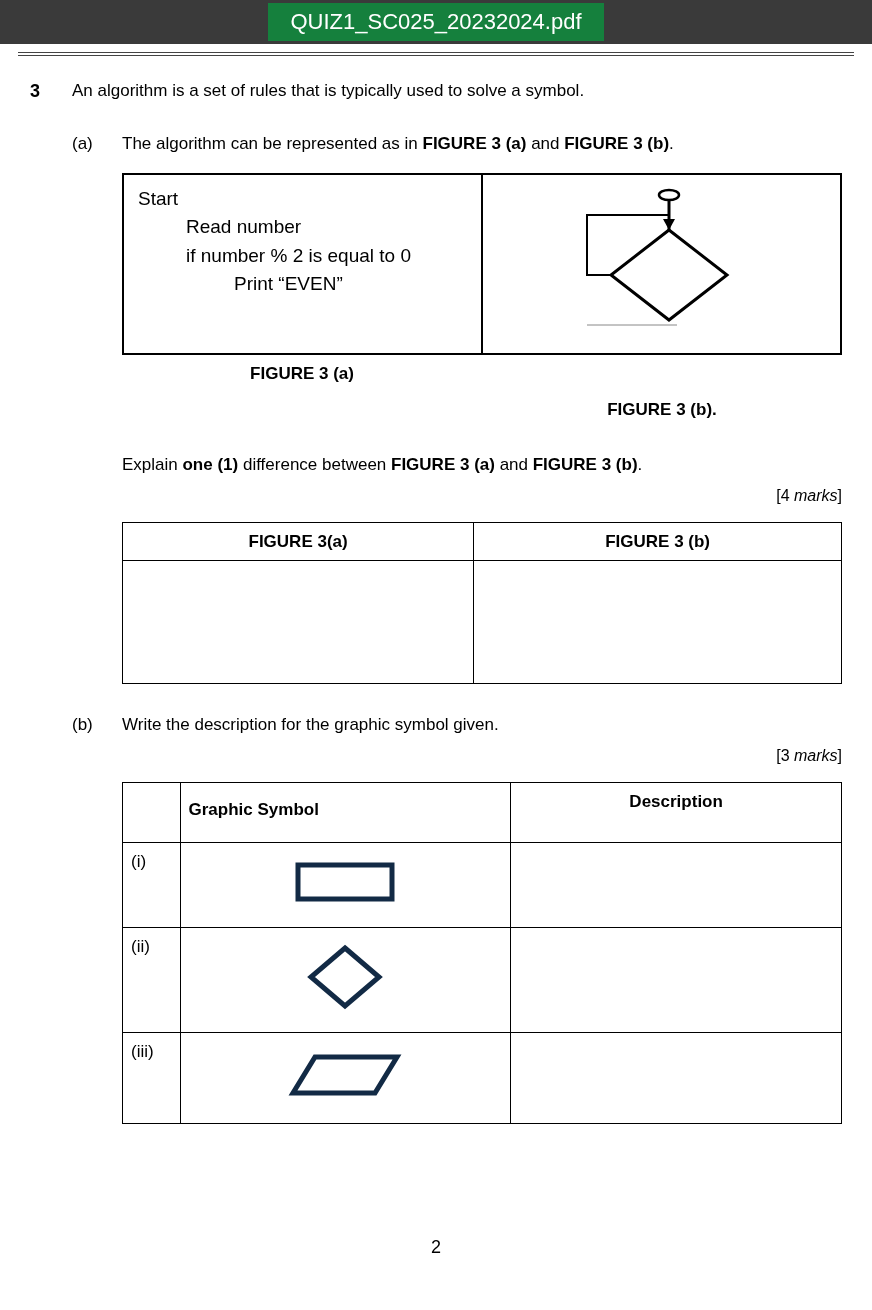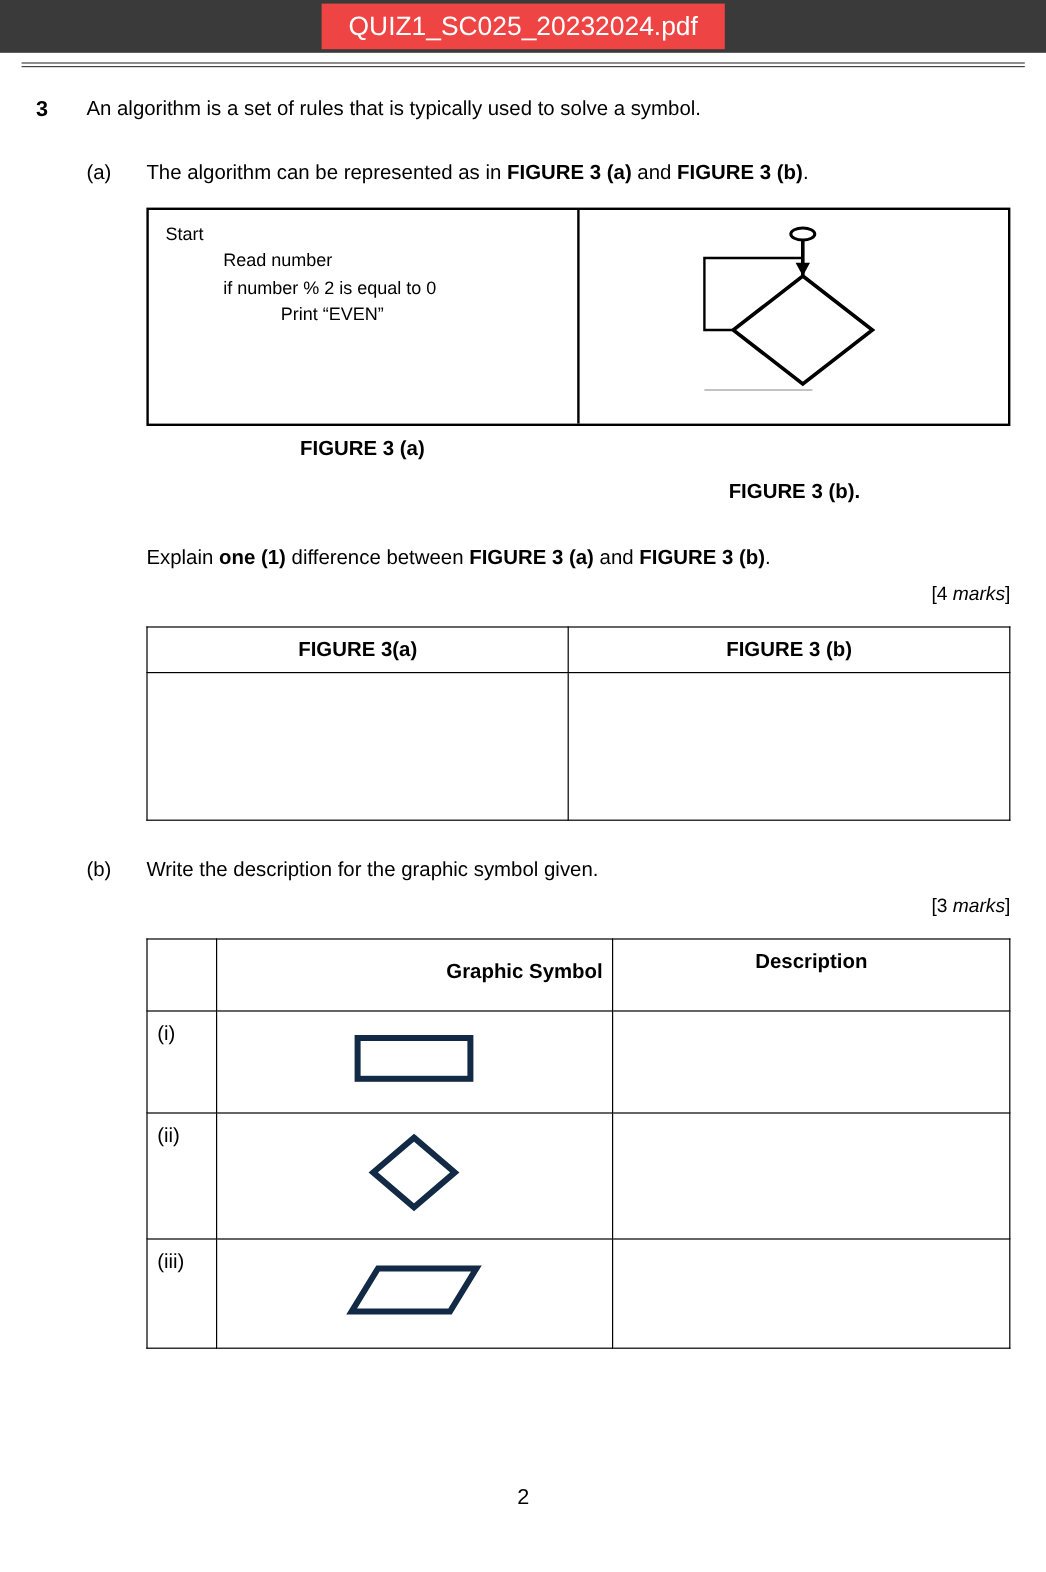--- a/index.html
+++ b/index.html
@@ -1,47 +1,47 @@
 <!DOCTYPE html>
 <html><head>
 <meta charset="utf-8">
 <style>
   html,body{margin:0;padding:0;background:#fff;font-family:Arial,Helvetica,sans-serif;color:#000;}
   .titlebar{background:#3a3a3a;height:44px;display:flex;align-items:center;justify-content:center;}
-  .titlebar .file{background:#ef4444;color:#fff;font-size:22px;padding:6px 22px;font-family:Arial,sans-serif;}
+  .titlebar .file{background:#15803d;color:#fff;font-size:22px;padding:6px 22px;font-family:Arial,sans-serif;}
   .page{width:872px;margin:0 auto;background:#fff;box-sizing:border-box;padding:0 0 40px 0;position:relative;min-height:1266px;}
   .rule{border-top:4px double #444;margin:8px 18px 22px 18px;}
   .content{padding:0 30px 0 30px;font-size:17px;line-height:1.5;}
   .qrow{display:flex;align-items:flex-start;}
   .qnum{width:42px;font-weight:bold;font-size:18px;}
   .qtxt{flex:1;}
   .sub{display:flex;align-items:flex-start;margin-top:26px;}
   .subnum{width:50px;}
   .subtxt{flex:1;}
   .marks{text-align:right;font-size:16px;margin-top:6px;}
   .marks i{font-style:italic;}
   .figbox{border:2px solid #000;display:flex;margin-top:16px;}
   .figcell{box-sizing:border-box;padding:10px 14px 18px 14px;position:relative;}
   .figleft{flex:1;border-right:2px solid #000;}
   .figright{flex:1;display:flex;align-items:center;justify-content:center;}
   .figcap{display:flex;margin-top:6px;font-weight:bold;font-size:17px;}
   .figcap .l{flex:1;text-align:center;}
   .figcap .r{flex:1;text-align:center;margin-top:36px;}
-  .pseudo{font-size:15px;}
+  .pseudo{font-size:19px;}
   .pseudo .in1{padding-left:48px;}
   .pseudo .in2{padding-left:96px;}
   .ans-table{width:100%;border-collapse:collapse;margin-top:14px;}
   .ans-table th,.ans-table td{border:1.5px solid #000;padding:6px 10px;font-size:17px;}
   .ans-table th{font-weight:bold;text-align:center;}
   .ans-table .blank{height:110px;}
   .sym-table{width:100%;border-collapse:collapse;margin-top:14px;}
   .sym-table th,.sym-table td{border:1.5px solid #000;padding:6px 8px;font-size:17px;vertical-align:top;}
   .sym-table th{font-weight:bold;text-align:center;}
   .sym-table .numcol{width:46px;}
-  .sym-table .symcol{width:46%;text-align:right;padding:14px 8px 20px 8px;}
+  .sym-table .symcol{width:46%;text-align:left;padding:14px 8px 20px 8px;}
   .sym-table .desccol{width:46%;}
   .sym svg{display:block;margin:0 auto;}
   .pagefoot{position:absolute;left:0;right:0;bottom:60px;text-align:center;font-size:18px;}
   b{font-weight:bold;}
 </style>
 </head>
 <body>
 
 <div class="titlebar">
   <div class="file">QUIZ1_SC025_20232024.pdf</div>

